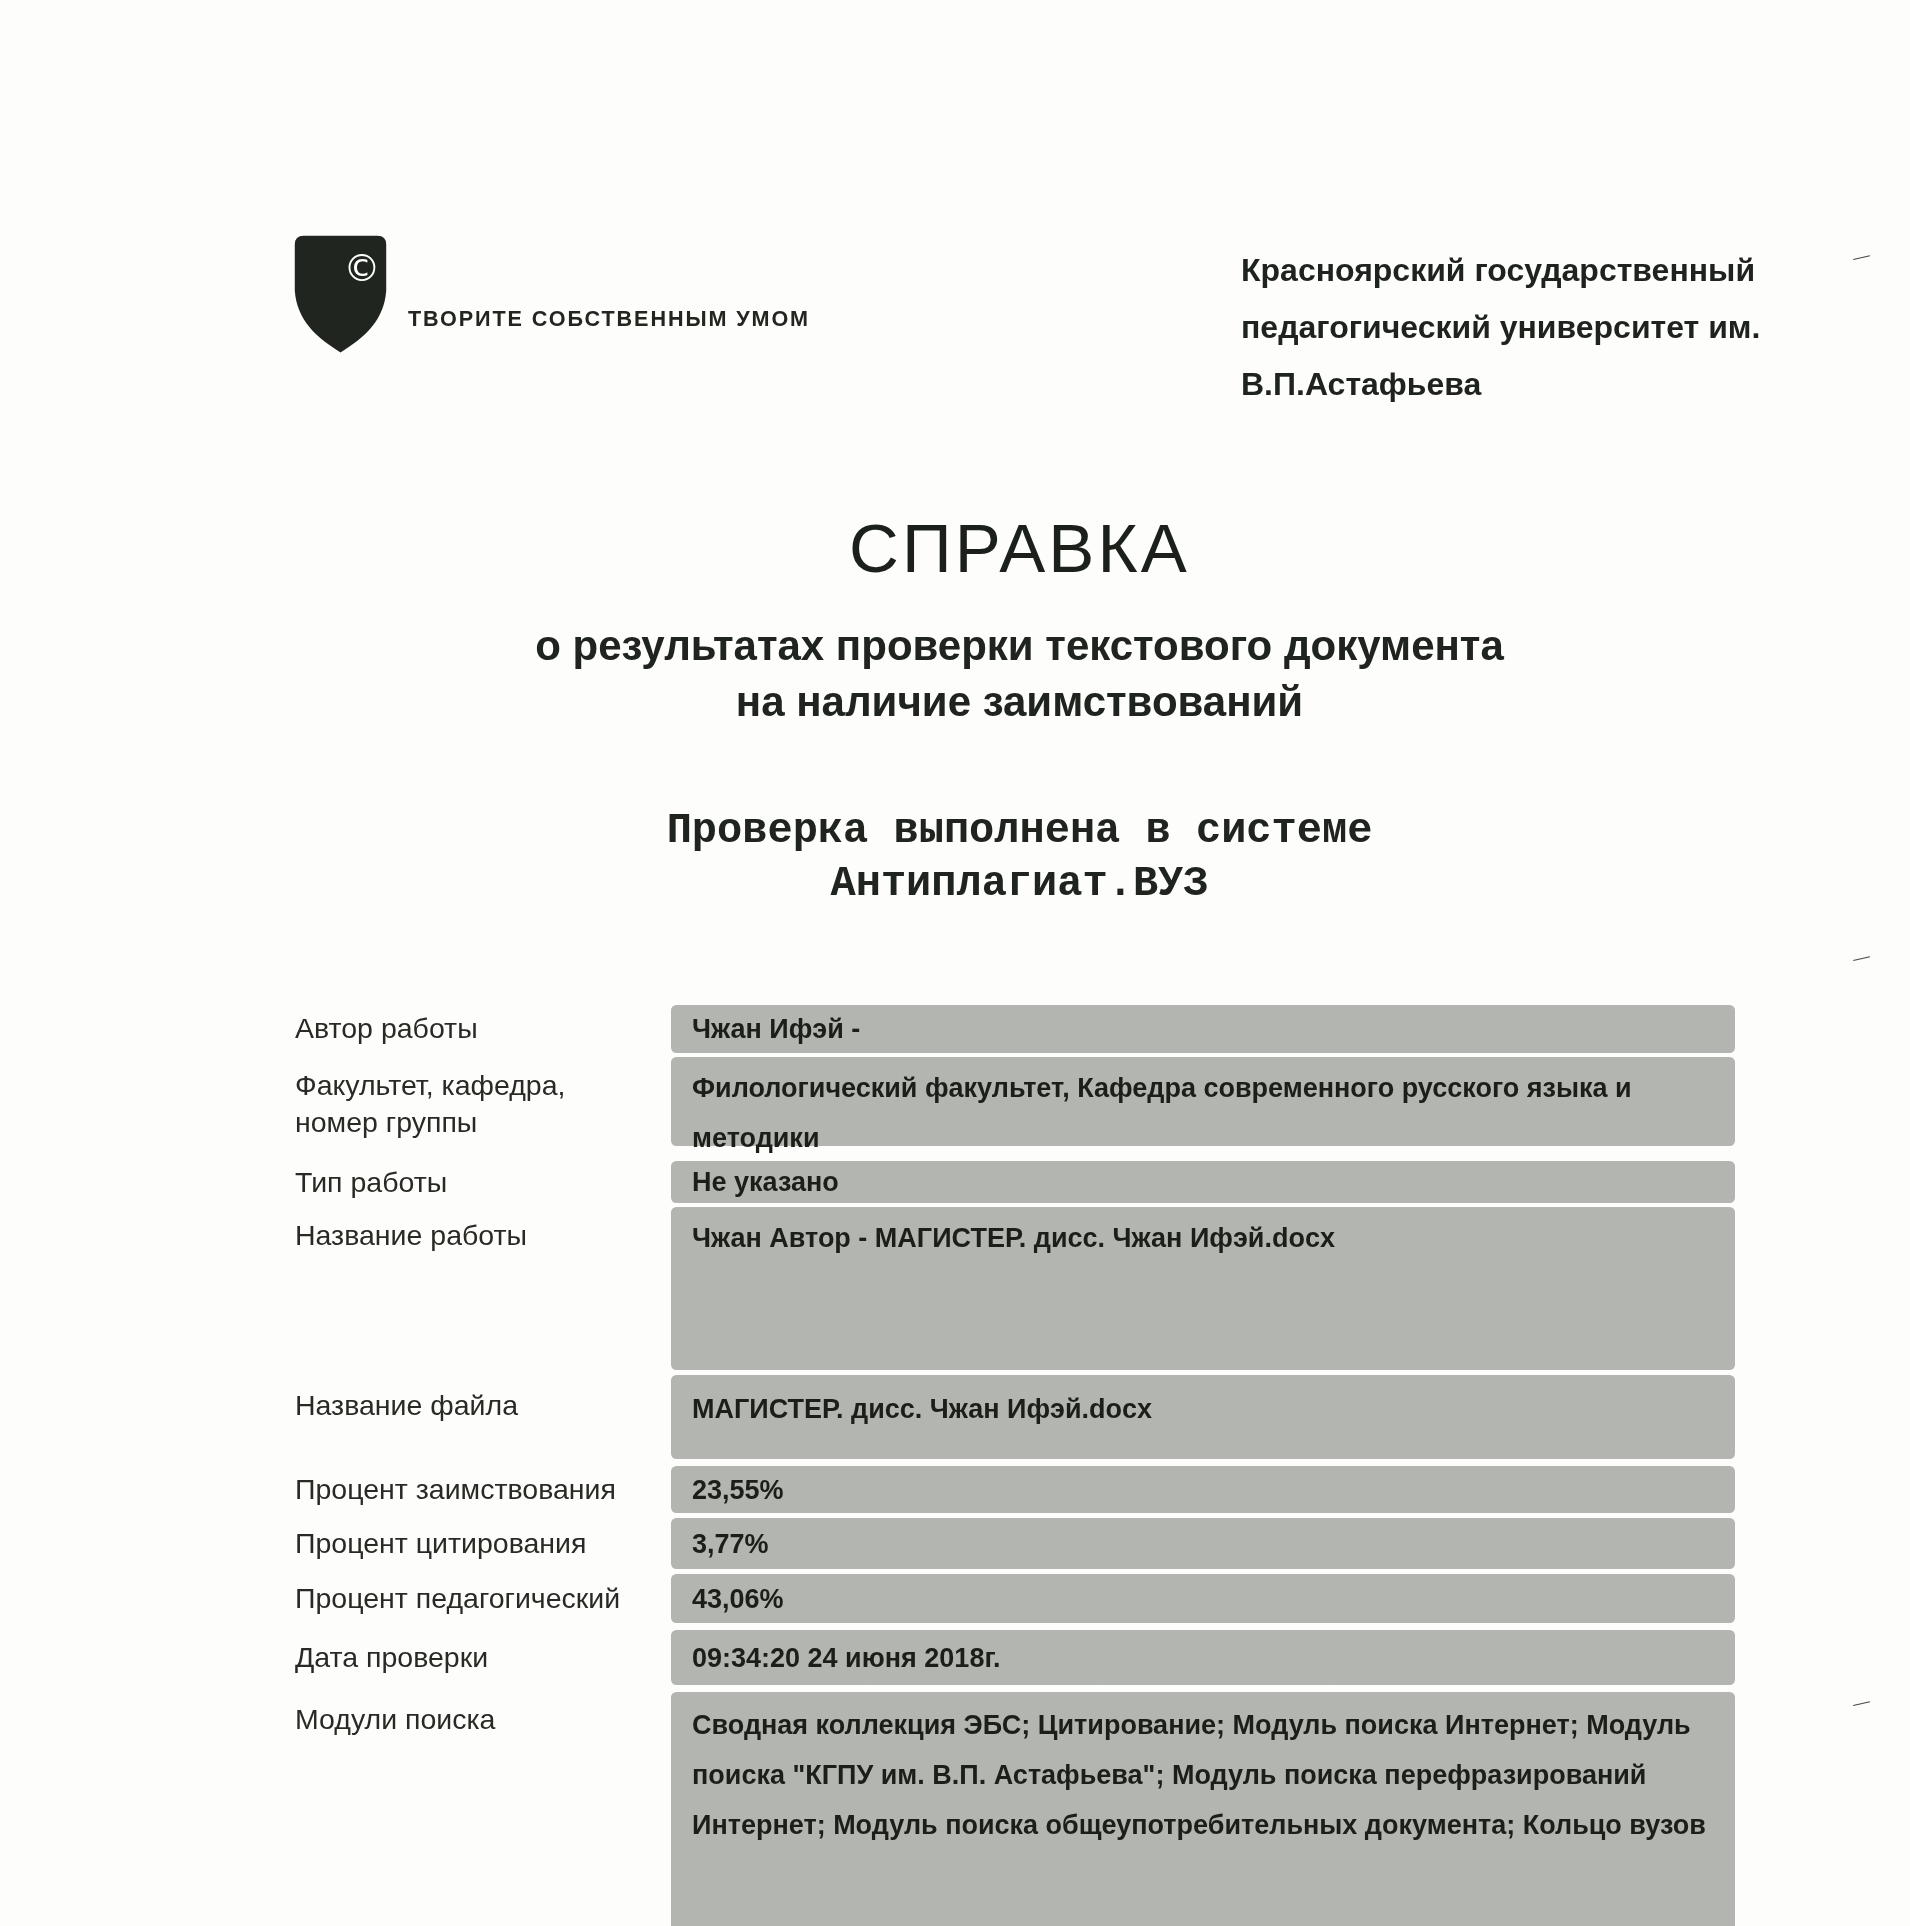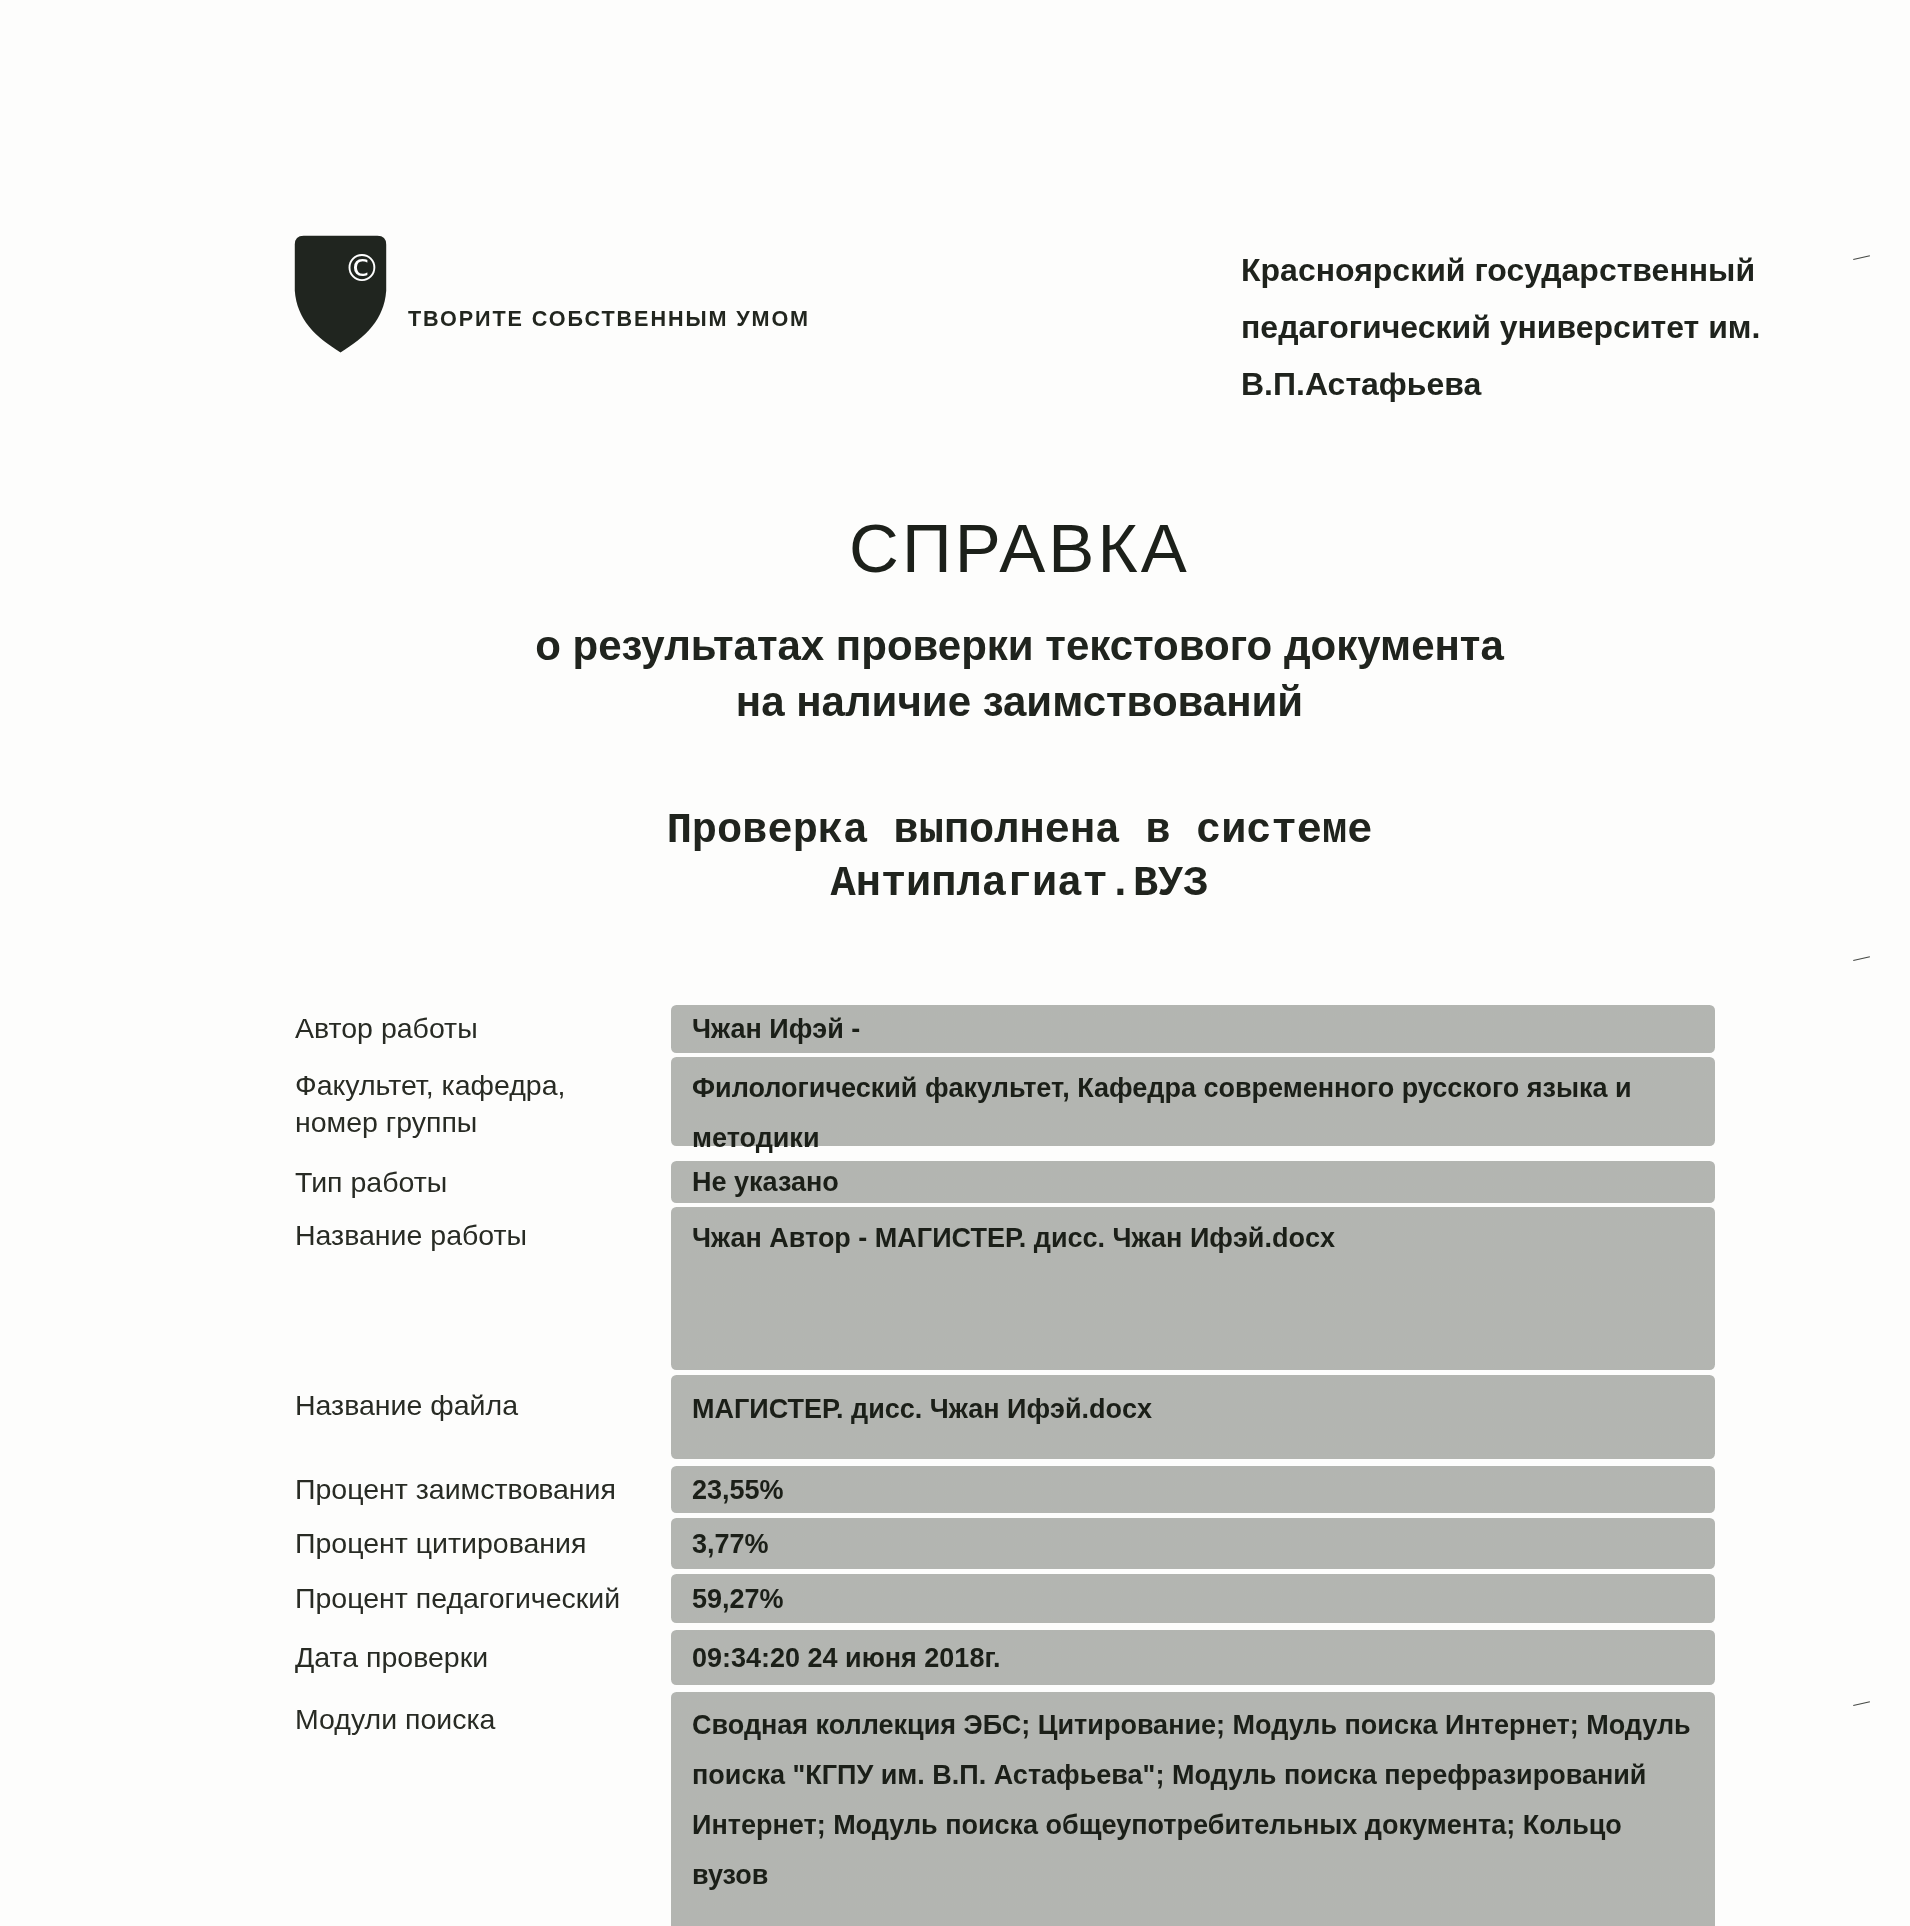--- a/index.html
+++ b/index.html
@@ -26,20 +26,21 @@
                font-size:42px;font-weight:bold;line-height:53px;color:#20241e;font-family:Liberation Mono, monospace;}
 
   
   .row{position:absolute;left:0;width:1911px;}
   .rowlabel{position:absolute;left:295px;font-size:28.5px;line-height:37px;color:#282b24;}
   .rowbox{
     position:absolute;left:671px;width:1044px;border-radius:5.4px;
     background-color:#eef0ec;
     background-image:radial-gradient(circle,#383c37 0.5px,rgba(0,0,0,0) 0.7px);
     background-size:1.8px 1.8px;
+    padding-left:20px;
   }
   .rowvalue{position:absolute;left:21px;right:17.3px;font-size:27px;font-weight:bold;
             line-height:50px;color:#1b1f18;}
   .v-center{top:50%;transform:translateY(-50%);line-height:37px;}
   .v-top{top:6.2px;}
 
   .artifact{position:absolute;font-size:17px;color:#474a46;transform:rotate(-13deg);}
   .a1{left:1853px;top:247px;}
   .a2{left:1853px;top:948px;}
   .a3{left:1853px;top:1693px;}
@@ -113,21 +114,21 @@
   <div class="row" style="top:1518px">
     <div class="rowlabel" style="top:7px">Процент цитирования</div>
     <div class="rowbox" style="height:51px">
       <div class="rowvalue v-center">3,77%</div>
     </div>
   </div>
 
   <div class="row" style="top:1574px">
     <div class="rowlabel" style="top:5.8px">Процент педагогический</div>
     <div class="rowbox" style="height:49px">
-      <div class="rowvalue v-center">59,27%</div>
+      <div class="rowvalue v-center">43,06%</div>
     </div>
   </div>
 
   <div class="row" style="top:1630px">
     <div class="rowlabel" style="top:9.2px">Дата проверки</div>
     <div class="rowbox" style="height:55px">
       <div class="rowvalue v-center">09:34:20   24 июня 2018г.</div>
     </div>
   </div>
 

